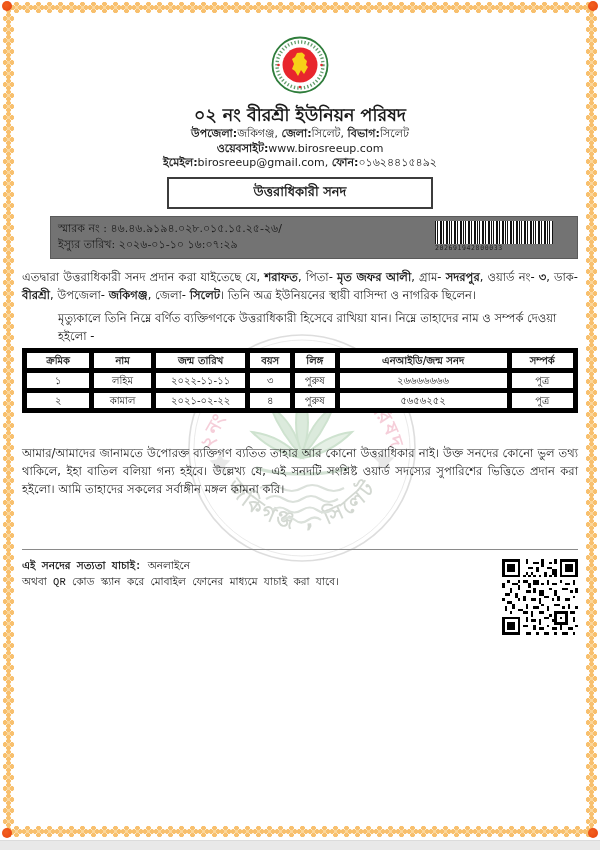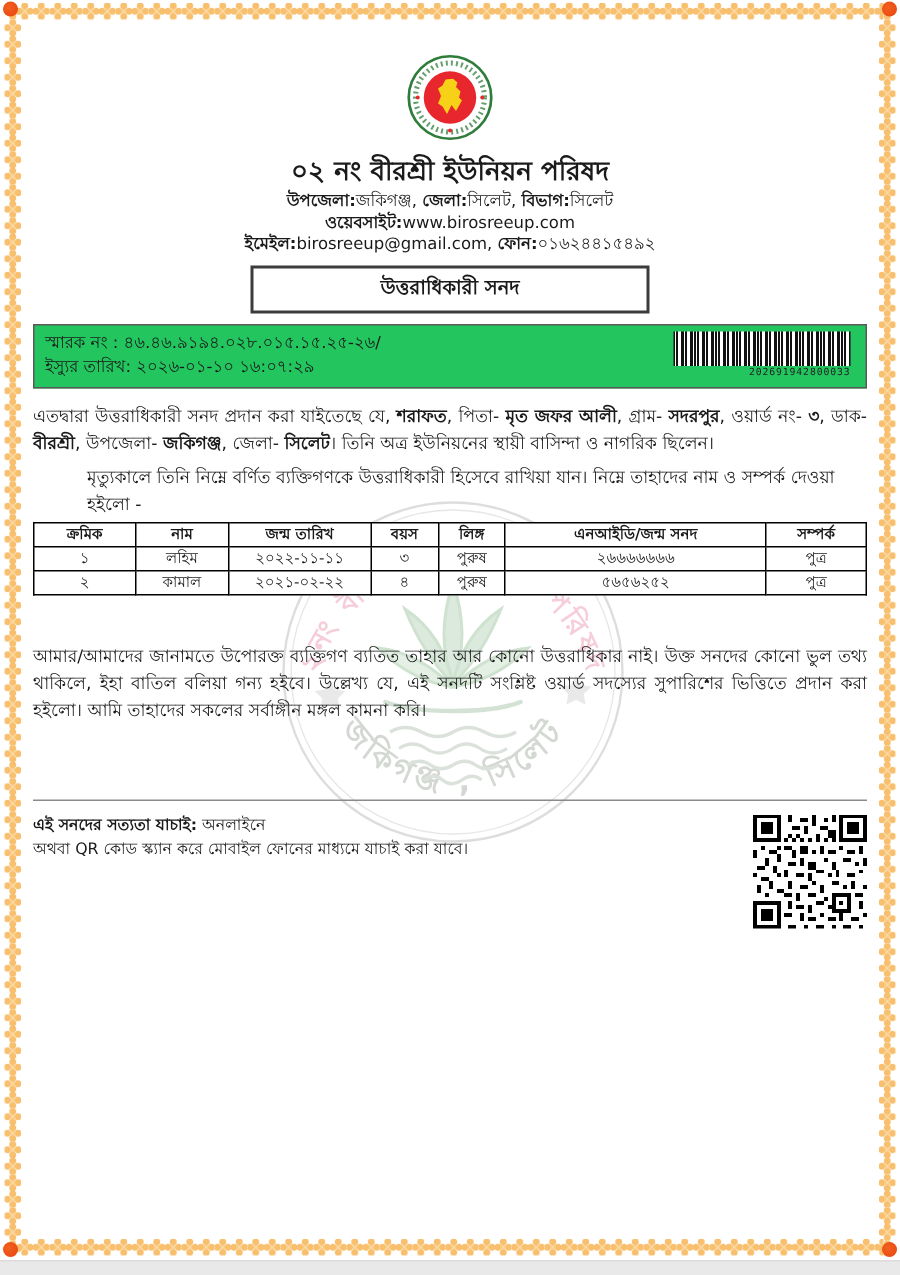--- a/index.html
+++ b/index.html
@@ -29,43 +29,43 @@
   .content{position:absolute;top:13px;left:22px;right:22px;bottom:14px;z-index:2;}
   .watermark{position:absolute;left:182px;top:328px;width:240px;height:240px;z-index:1;opacity:.5;pointer-events:none;}
 
   .emblem-wrap{text-align:center;margin-top:23px;}
   .org-title{text-align:center;font-size:17.5px;font-weight:bold;margin-top:5px;line-height:24px;}
   .hline{text-align:center;font-size:11px;line-height:14.5px;}
   .hline b{font-weight:bold;}
 
   .cert-box{width:262px;margin:6px auto 0 auto;border:2px solid #3c3c3c;text-align:center;
             font-size:13px;font-weight:bold;padding:3px 0 4px 0;background:#fff;}
-  .memo-box{margin-top:7px;border:1.5px solid #5a5a5a;padding:4px 10px 5px 7px;background:#22c55e;
-            display:flex;justify-content:space-between;align-items:flex-start;}
+  .memo-box{margin-top:7px;border:1.5px solid #5a5a5a;padding:4px 24px 5px 7px;background:#737373;
+            display:flex;justify-content:space-between;align-items:flex-start;margin-left:28px;}
   .memo-lines{font-size:11px;line-height:16px;}
-  .barcode-wrap{text-align:right;}
+  .barcode-wrap{text-align:left;}
   .barcode{width:118px;height:23px;
     background:repeating-linear-gradient(90deg,#111 0 1px,#fff 1px 2px,#111 2px 3px,#fff 3px 5px,#111 5px 7px,#fff 7px 8px,#111 8px 9px,#fff 9px 11px,#111 11px 13px,#fff 13px 14px);}
   .barcode-num{font-size:6.5px;letter-spacing:.6px;font-family:"DejaVu Sans Mono","Liberation Mono",monospace;color:#222;}
 
   .para{font-size:11.5px;line-height:18px;text-align:justify;margin:0;}
   .p1{margin-top:9px;}
   .p2{margin-top:5px;text-align:left;margin-left:36px;}
   .p3{margin-top:31px;}
 
   table.heirs{border-collapse:collapse;width:100%;margin-top:3px;background:#fff;}
-  table.heirs th,table.heirs td{border:1px solid #000000;font-size:10px;text-align:center;padding:1px 2px;line-height:13px;}
+  table.heirs th,table.heirs td{border:5px solid #000000;font-size:10px;text-align:center;padding:1px 2px;line-height:13px;}
   table.heirs th{font-weight:bold;}
 
   .sig-row{display:flex;justify-content:space-between;margin-top:80px;padding:0 28px;}
   .sig{width:152px;text-align:center;font-size:11px;}
   .sig .line{border-top:1px solid #777;margin-bottom:3px;height:0;}
 
   .footer-divider{margin-top:51px;border-top:1px solid #8a8a8a;height:0;}
-  .footer-row{display:flex;justify-content:space-between;margin-top:8px;}
+  .footer-row{display:flex;justify-content:space-between;margin-top:8px;font-family:Liberation Mono, monospace;}
   .verify-text{width:452px;font-size:10.5px;line-height:16.5px;}
   .verify-text .url{font-weight:bold;word-break:break-all;}
   .qr{width:76px;height:76px;margin-top:1px;}
 </style>
 </head>
 <body>
 
 <div class="page">
 
   <div class="b-strip b-top"></div>

